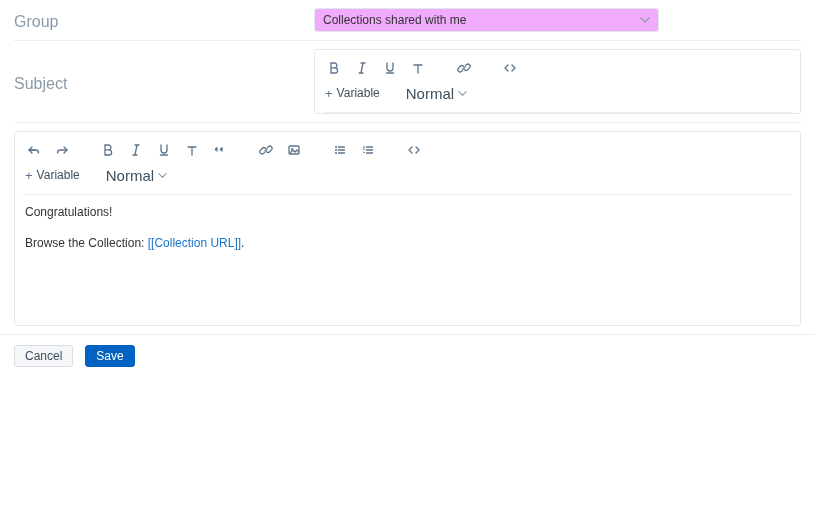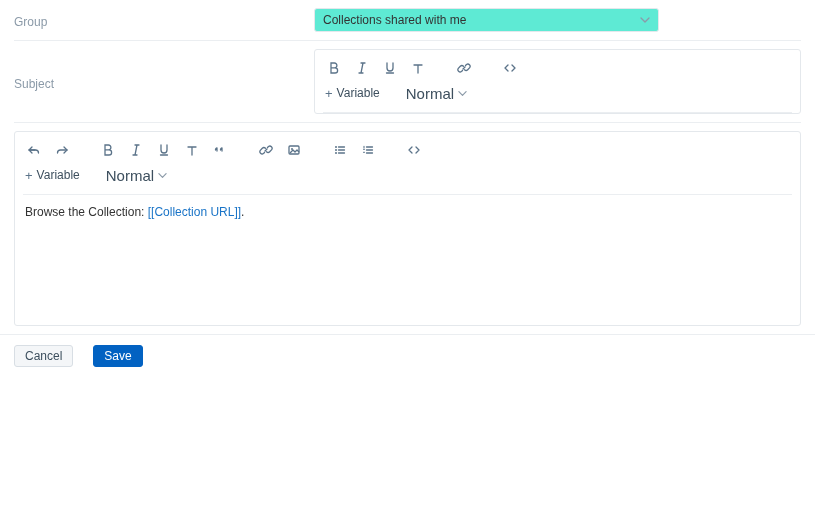--- a/index.html
+++ b/index.html
@@ -32,39 +32,39 @@
     padding:8px 0;
   }
   .row:first-child{border-top:none;}
   .row.tall{
     align-items:stretch;
   }
   .row .label{
     width:300px;
     flex:0 0 300px;
     color:var(--muted);
-    font-size:12px;
+    font-size:16px;
     padding-top:4px;
     display:flex;
     align-items:center;
   }
   .row.tall .label{
     align-items:center;
   }
   .row .field{
     flex:1 1 auto;
     min-width:0;
   }
   
   .select{
     position:relative;
     width:345px;
     border:1px solid var(--border);
     border-radius:3px;
-    background:#5eead4;
+    background:#f0abfc;
     height:24px;
     display:flex;
     align-items:center;
     padding:0 26px 0 8px;
     font-size:12px;
     color:#333;
     cursor:pointer;
   }
   .select .chev{
     position:absolute;
@@ -135,21 +135,21 @@
   }
   #subject-editor .content{min-height:130px;}
   #body-editor .content{min-height:130px;}
   #body-editor .content p{margin:0 0 12px 0;}
   #body-editor .content p:last-child{margin-bottom:8px;}
   .tok{color:var(--link);}
   
   .footer{
     border-top:1px solid var(--divider);
     padding:10px 14px;
-    display:flex;gap:8px;
+    display:flex;
   }
   .btn{
     height:22px;
     padding:0 10px;
     border-radius:3px;
     font-size:12px;
     display:flex;align-items:center;justify-content:center;
     cursor:pointer;
     border:1px solid var(--btnBorder);
     background:var(--btnBg);
@@ -324,20 +324,21 @@
               <span>Normal</span>
               <span class="chev">
                 <svg width="9" height="9" viewBox="0 0 10 10">
                   <path d="M1 3 L5 7 L9 3" fill="none" stroke="currentColor" stroke-width="1.3" stroke-linecap="round" stroke-linejoin="round"></path>
                 </svg>
               </span>
             </button>
         </div>
         <div class="thin-divider"></div>
         <div class="content">
+          <p>Congratulations!</p>
           <p><span>Browse the Collection: </span><span class="tok">[[Collection URL]]</span><span>.</span></p>
         </div>
       </div>
     </div>
   </div>
 
 </div>
 
 <div class="footer">
   <button class="btn">Cancel</button>

